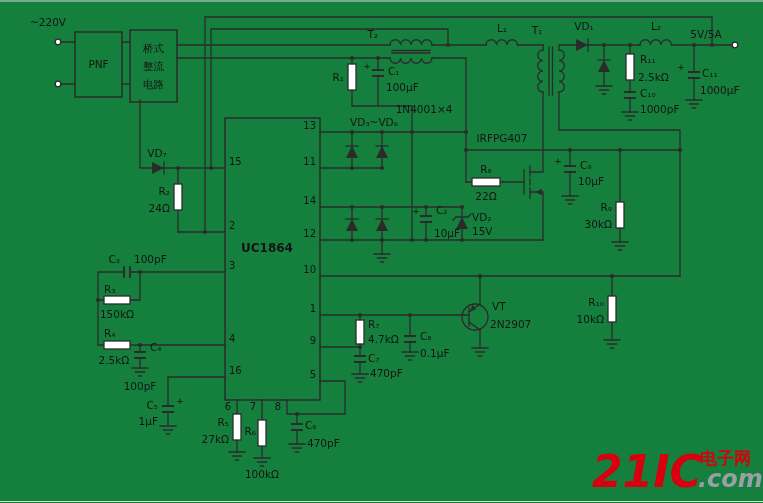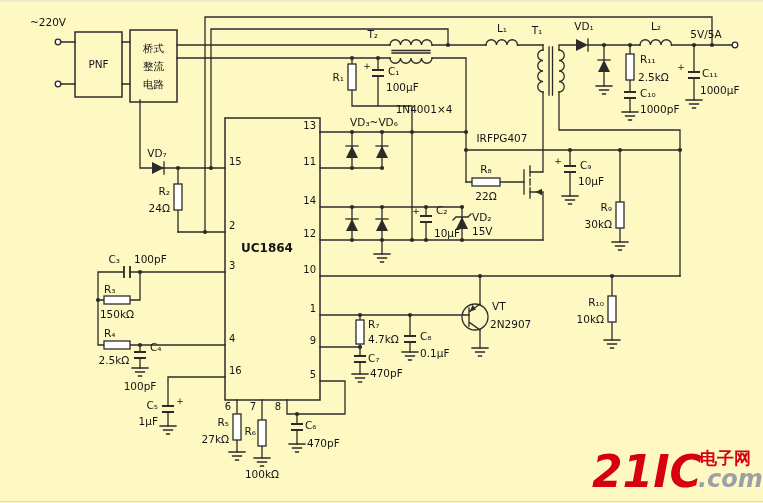--- a/index.html
+++ b/index.html
@@ -1,16 +1,16 @@
 <!DOCTYPE html>
 <html><head>
 <meta charset="utf-8">
 <style>
   html,body{margin:0;padding:0;background:#fff;}
-  .stage{position:relative;width:763px;height:503px;background:#fef9c3;overflow:hidden;
+  .stage{position:relative;width:763px;height:503px;background:#15803d;overflow:hidden;
          font-family:"DejaVu Sans","Liberation Sans",sans-serif;}
   svg{position:absolute;left:0;top:0;}
   .w{stroke:#2b2b2b;stroke-width:1.3;fill:none;stroke-linecap:square;}
   .plate{stroke:#2b2b2b;stroke-width:1.8;fill:none;}
   .res{fill:#ffffff;stroke:#2b2b2b;stroke-width:1.3;}
   .blk{fill:#2b2b2b;stroke:none;}
   .dot{fill:#2b2b2b;}
   .term{fill:#ffffff;stroke:#2b2b2b;stroke-width:1.3;}
   .box{fill:none;stroke:#2b2b2b;stroke-width:1.5;}
   .lbl{font-size:10.5px;fill:#141414;}

